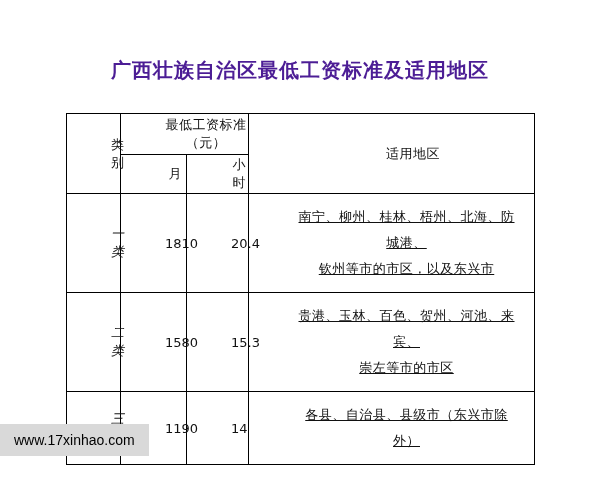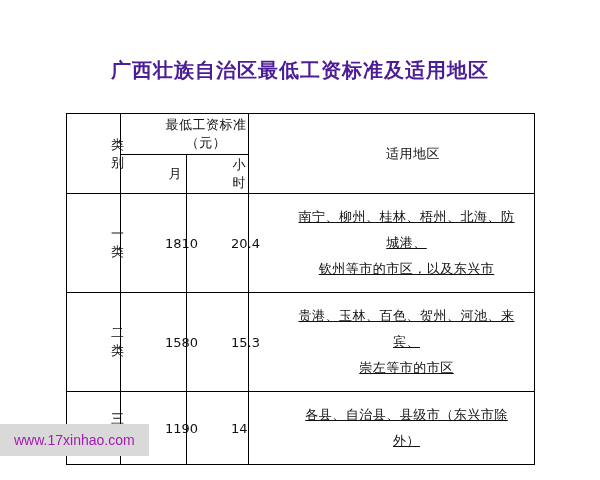--- a/index.html
+++ b/index.html
@@ -34,21 +34,21 @@
     letter-spacing: 0.3px;
     font-family: "Liberation Sans", sans-serif;
   }
 
   
   .site-badge {
     position: absolute;
     left: 0;
     bottom: 24px;
     background: #d9d9d9;
-    color: #a21caf;
+    color: #000000;
     font-size: 14px;
     line-height: 1;
     padding: 9px 14px 9px 14px;
     font-family: "Liberation Sans", sans-serif;
   }
 
   
   .doc-title {
     position: absolute;
     top: 57px;
@@ -103,20 +103,21 @@
   .h-cat, .h-area {
     font-size: 13px;
     letter-spacing: 0.5px;
   }
 
   .body-row td {
     font-size: 13px;
   }
   .cell-cat {
     letter-spacing: 1px;
+    font-style: italic;
   }
   .cell-num {
     font-family: "DejaVu Sans", sans-serif;
     font-size: 13px;
   }
   .cell-area {
     text-align: center;
     padding: 10px 14px;
     line-height: 26px;
     font-size: 13px;

